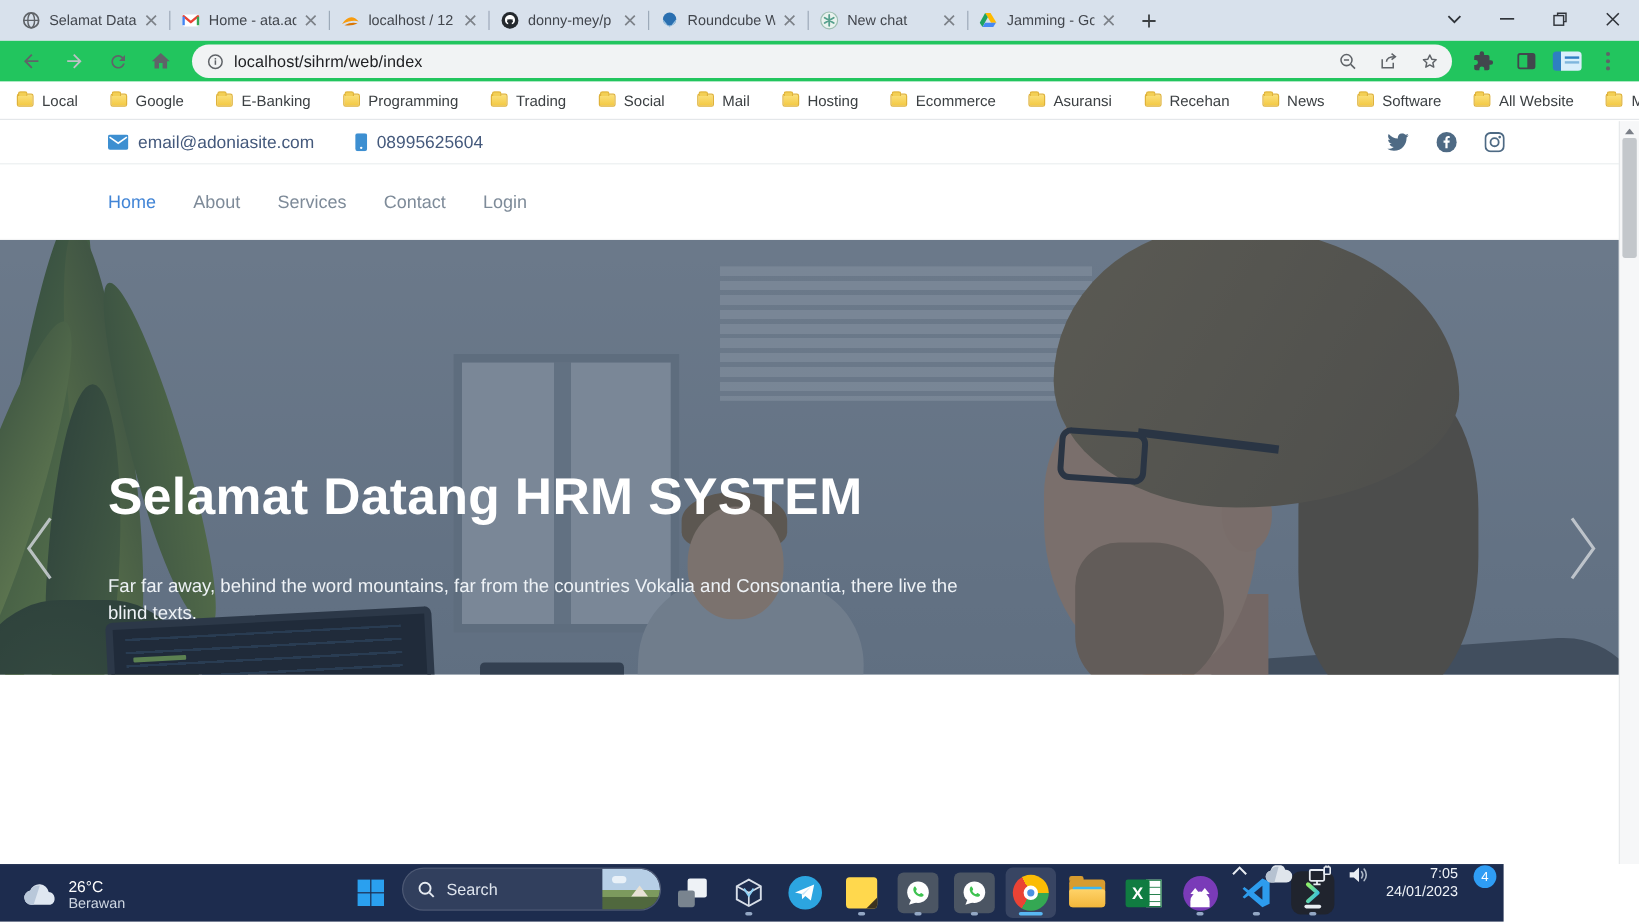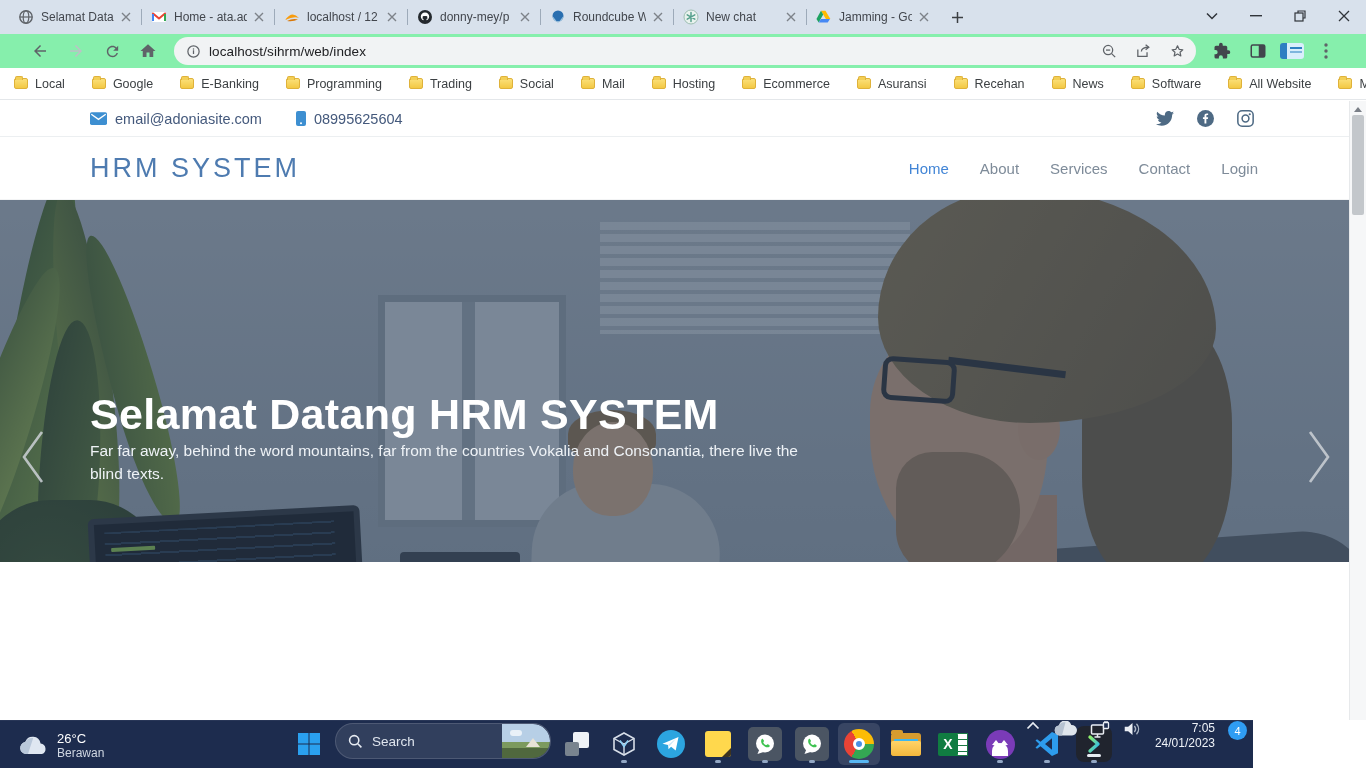--- a/index.html
+++ b/index.html
@@ -11,21 +11,21 @@
   .tab{height:34px;display:flex;align-items:center;gap:7px;padding:0 10px;width:133px;font-size:12px;color:#42464d;position:relative;border-radius:8px 8px 0 0;cursor:default}
   .tab.active{background:#fff;color:#1f2125;width:152px}
   .tab .t-title{flex:1;white-space:nowrap;overflow:hidden}
   .tab .fav{width:16px;height:16px;flex:none}
   .tab .t-close{flex:none;opacity:.75}
   .tab.sep::after{content:'';position:absolute;right:-1px;top:9px;width:1px;height:16px;background:#9daab9}
   .newtab{width:28px;height:28px;margin:0 4px 3px;display:flex;align-items:center;justify-content:center;border-radius:50%}
   .tsp{flex:1}
   .winbtn{width:44px;height:32px;display:flex;align-items:center;justify-content:center;margin-bottom:2px}
 
-  .toolbar{position:absolute;top:34px;left:0;right:0;height:34px;background:#86efac;display:flex;align-items:center;padding:0 26px;gap:8px}
+  .toolbar{position:absolute;top:34px;left:0;right:0;height:34px;background:#22c55e;display:flex;align-items:center;padding:0 12px;gap:8px}
   .tbtn{width:28px;height:28px;display:flex;align-items:center;justify-content:center;border-radius:50%;flex:none}
   .omnibox{flex:1;height:28px;background:#f1f3f4;border-radius:14px;display:flex;align-items:center;padding:0 6px 0 12px;gap:8px;margin:0 4px}
   .url{flex:1;font-size:13.5px;color:#202124;letter-spacing:.1px}
   .obtn{width:26px;height:26px;display:flex;align-items:center;justify-content:center;border-radius:50%;flex:none}
   .avatarlogo{width:24px;height:16px;border-radius:3px;background:linear-gradient(90deg,#2e7fc2 0 30%,#d9eefb 30% 100%);position:relative;flex:none}
   .avatarlogo::after{content:'';position:absolute;right:2px;top:4px;width:12px;height:2px;background:#2e7fc2;box-shadow:0 4px 0 #7fb6dd}
 
   .bookmarksbar{position:absolute;top:68px;left:0;right:0;height:32px;background:#fff;border-bottom:1px solid #e4e7ea;display:flex;align-items:center;padding-left:14px;gap:27px}
   .bm{display:flex;align-items:center;gap:7px;font-size:12.5px;color:#3c4043;white-space:nowrap}
   .bm-folder{width:14px;height:11px;background:linear-gradient(180deg,#fbe07a,#f3c944);border:1px solid #dfb23a;border-radius:2px;position:relative;flex:none}
@@ -66,21 +66,21 @@
   .hs-beard{left:896px;top:252px;width:124px;height:124px;background:#97785a;border-radius:38% 62% 68% 48%}
   .hs-ear{left:1018px;top:198px;width:42px;height:62px;background:#c49b7c;border-radius:50%}
   .hs-lens{left:882px;top:158px;width:74px;height:44px;border:5px solid #262b31;border-radius:10px;transform:rotate(4deg)}
   .hs-temple{left:948px;top:164px;width:118px;height:7px;background:#262b31;transform:rotate(7deg)}
   .hs-chair{left:1180px;top:428px;width:186px;height:92px;background:#2e343b;border-radius:18px 18px 0 0}
   .hs-overlay{inset:0;background:rgba(45,63,88,.5)}
   .codebar{position:absolute;height:4px;border-radius:1px}
 
   .hero-text{position:absolute;left:90px;top:190px;z-index:5;color:#fff}
   .hero-text h1{font-size:43px;font-weight:bold;letter-spacing:.3px}
-  .hero-text p{width:712px;font-size:15.5px;line-height:23px;color:#eef2f6}
+  .hero-text p{margin-top:38px;width:712px;font-size:15.5px;line-height:23px;color:#eef2f6}
   .car-arrow{position:absolute;top:228px;z-index:6;opacity:.85}
   .car-arrow.left{left:18px}.car-arrow.right{right:32px}
   .car-dots{position:absolute;left:calc(50% - 8px);transform:translateX(-50%);bottom:22px;display:flex;gap:7px;z-index:6}
   .car-dot{width:29px;height:4px;background:#95a0ab;border-radius:1px}
   .car-dot.active{background:#ffffff}
 
   
   .scrollbar{position:absolute;top:101px;right:0;width:17px;height:619px;background:#f6f7f8;border-left:1px solid #e7e9eb;z-index:9}
   .sb-up{height:16px;display:flex;align-items:center;justify-content:center}
   .sb-thumb{position:absolute;left:2px;right:2px;top:14px;height:100px;background:#c3c7cb;border-radius:2px}
@@ -441,21 +441,20 @@
           <svg width="17" height="17" viewBox="0 0 20 20">
             <rect x="1" y="1" width="18" height="18" rx="5" fill="none" stroke="#4e6a84" stroke-width="1.8"></rect>
             <circle cx="10" cy="10" r="4" fill="none" stroke="#4e6a84" stroke-width="1.8"></circle>
             <circle cx="15" cy="5" r="1.3" fill="#4e6a84"></circle>
           </svg>
         </span>
     </div>
   </div>
 
   <div class="siteheader">
-    <div class="logo">HRM SYSTEM</div>
     <div class="nav">
       <span class="active">Home</span>
       <span>About</span>
       <span>Services</span>
       <span>Contact</span>
       <span>Login</span>
     </div>
   </div>
 
   <div class="hero">

